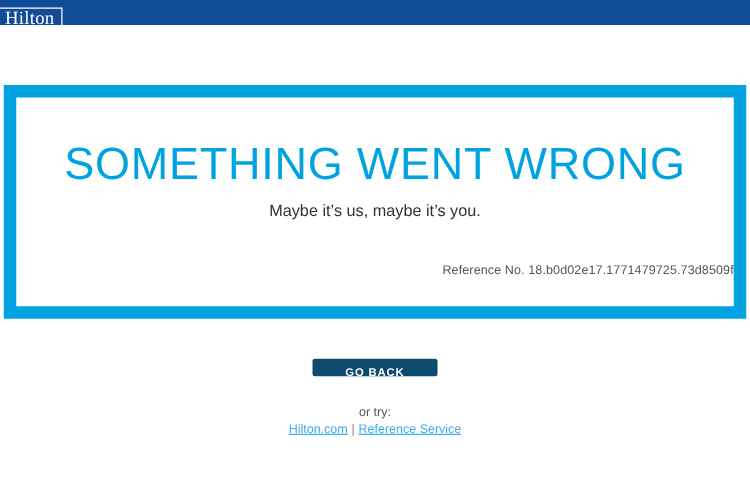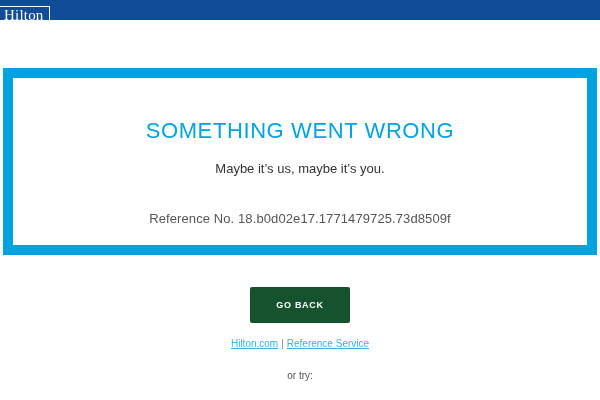--- a/index.html
+++ b/index.html
@@ -60,21 +60,21 @@
     width: 100%;
     height: 100%;
     text-align: center;
   }
   .headline {
     position: absolute;
     top: 36px;
     left: 0;
     right: 0;
     color: #00a3e0;
-    font-size: 22px;
+    font-size: 36px;
     font-weight: 400;
     letter-spacing: 0.6px;
     line-height: 34px;
   }
   .subtext {
     position: absolute;
     top: 82px;
     left: 0;
     right: 0;
     color: #333333;
@@ -83,57 +83,57 @@
   }
   .subtext .line {
     display: block;
   }
   .reference {
     position: absolute;
     top: 133px;
     left: 0;
     right: 0;
     color: #555555;
-    font-size: 13px;
+    font-size: 10px;
     letter-spacing: 0.1px;
+    text-align: right;
   }
 
   
   .actions {
     position: absolute;
     left: 0;
     right: 0;
     top: 287px;
     text-align: center;
   }
   .go-back-button {
     display: inline-block;
     width: 100px;
-    height: 36px;
+    height: 14px;
     line-height: 22px;
-    background: #14532d;
+    background: #0c4a6e;
     color: #ffffff;
     font-size: 9px;
     font-weight: bold;
     letter-spacing: 0.7px;
     border: none;
     border-radius: 2px;
     padding: 0;
     cursor: pointer;
     font-family: "Liberation Sans", sans-serif;
   }
   .or-try {
     position: absolute;
     left: 0;
     right: 0;
     top: 325px;
     text-align: center;
     color: #555555;
     font-size: 10px;
-    margin-top: 45px;
   }
   .links {
     position: absolute;
     left: 0;
     right: 0;
     top: 338px;
     text-align: center;
     font-size: 10px;
   }
   .links a {

